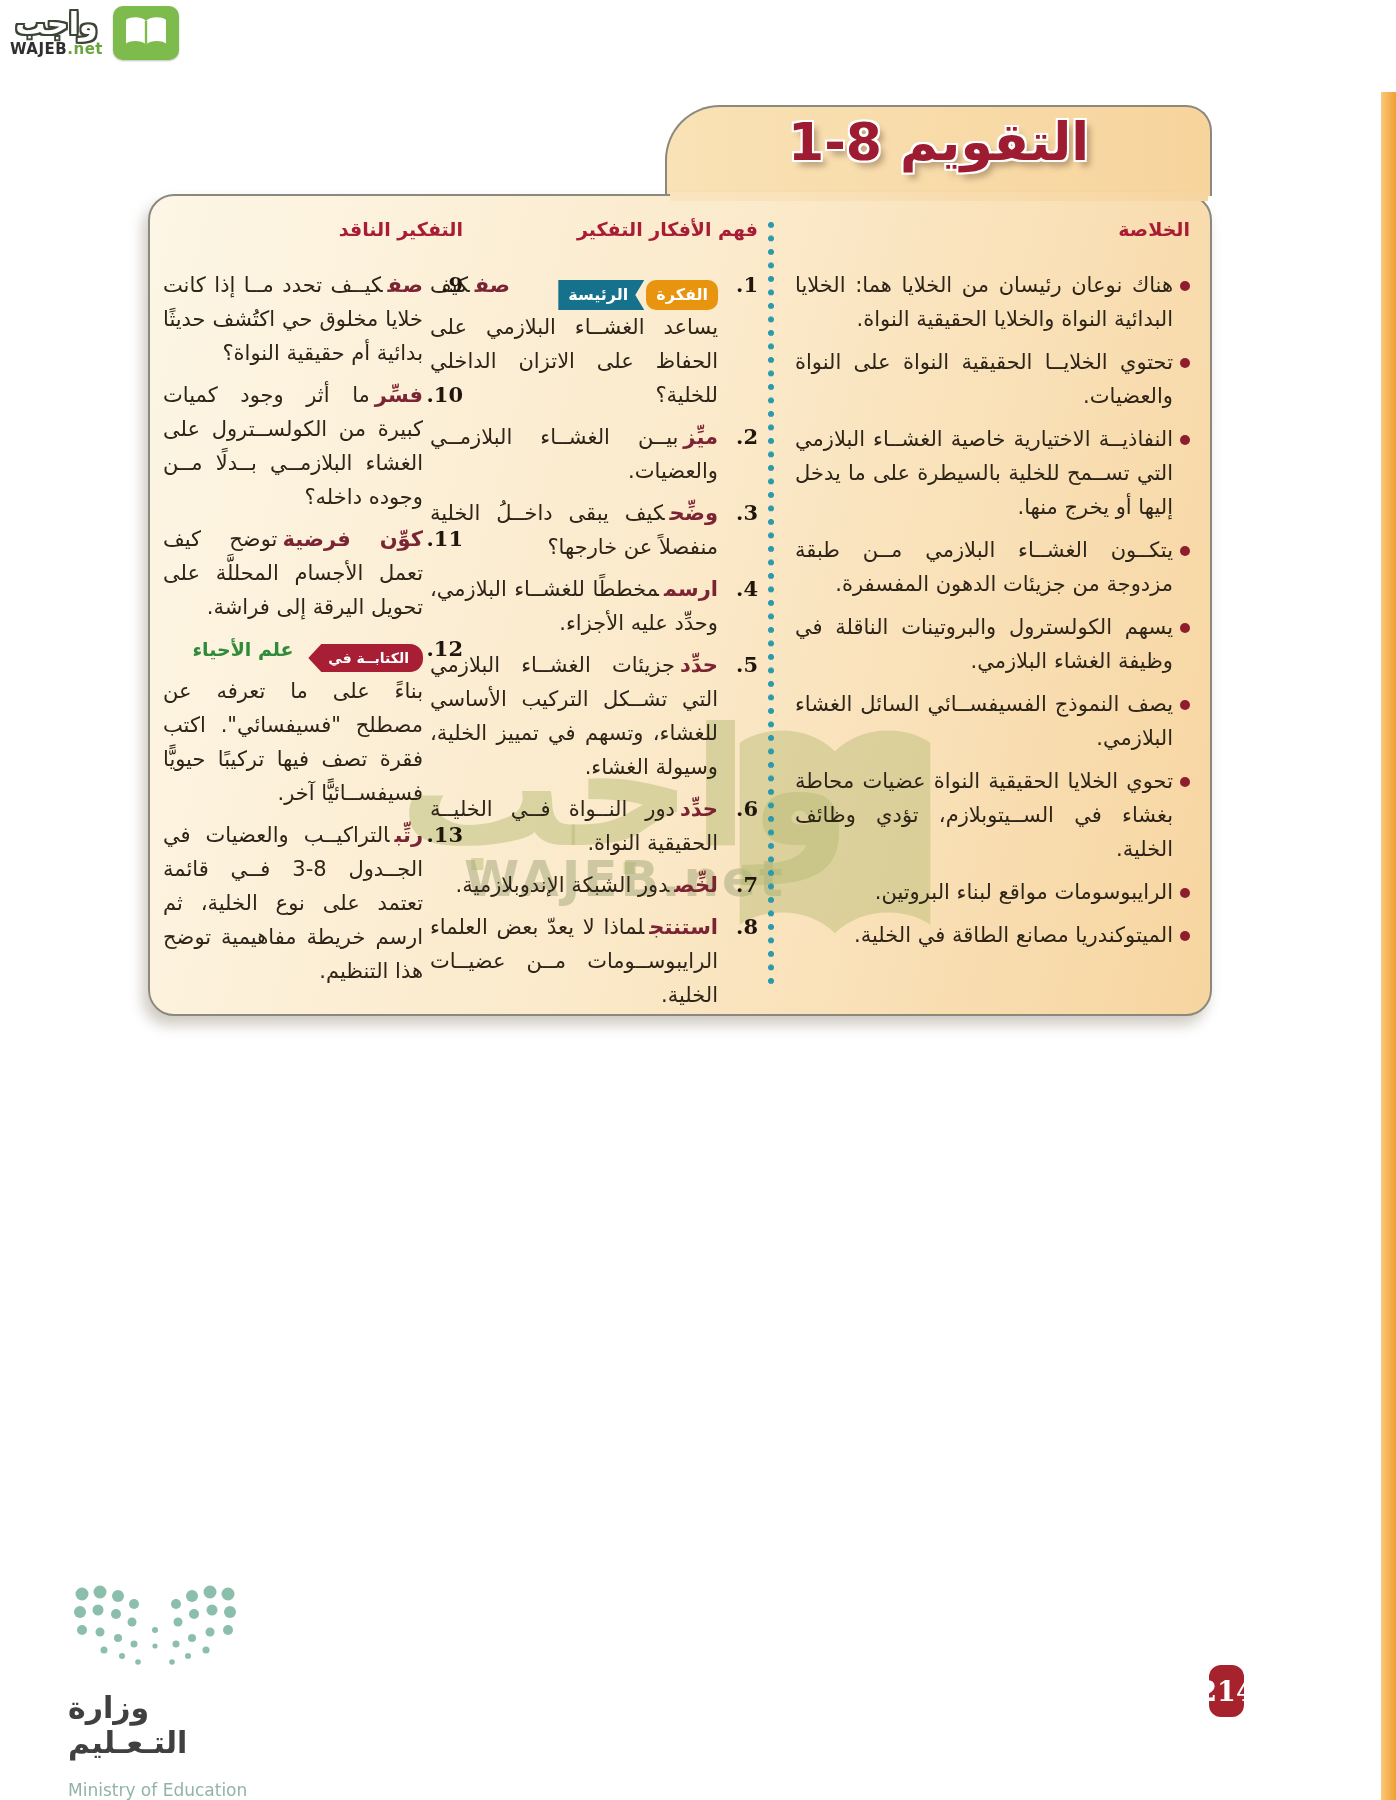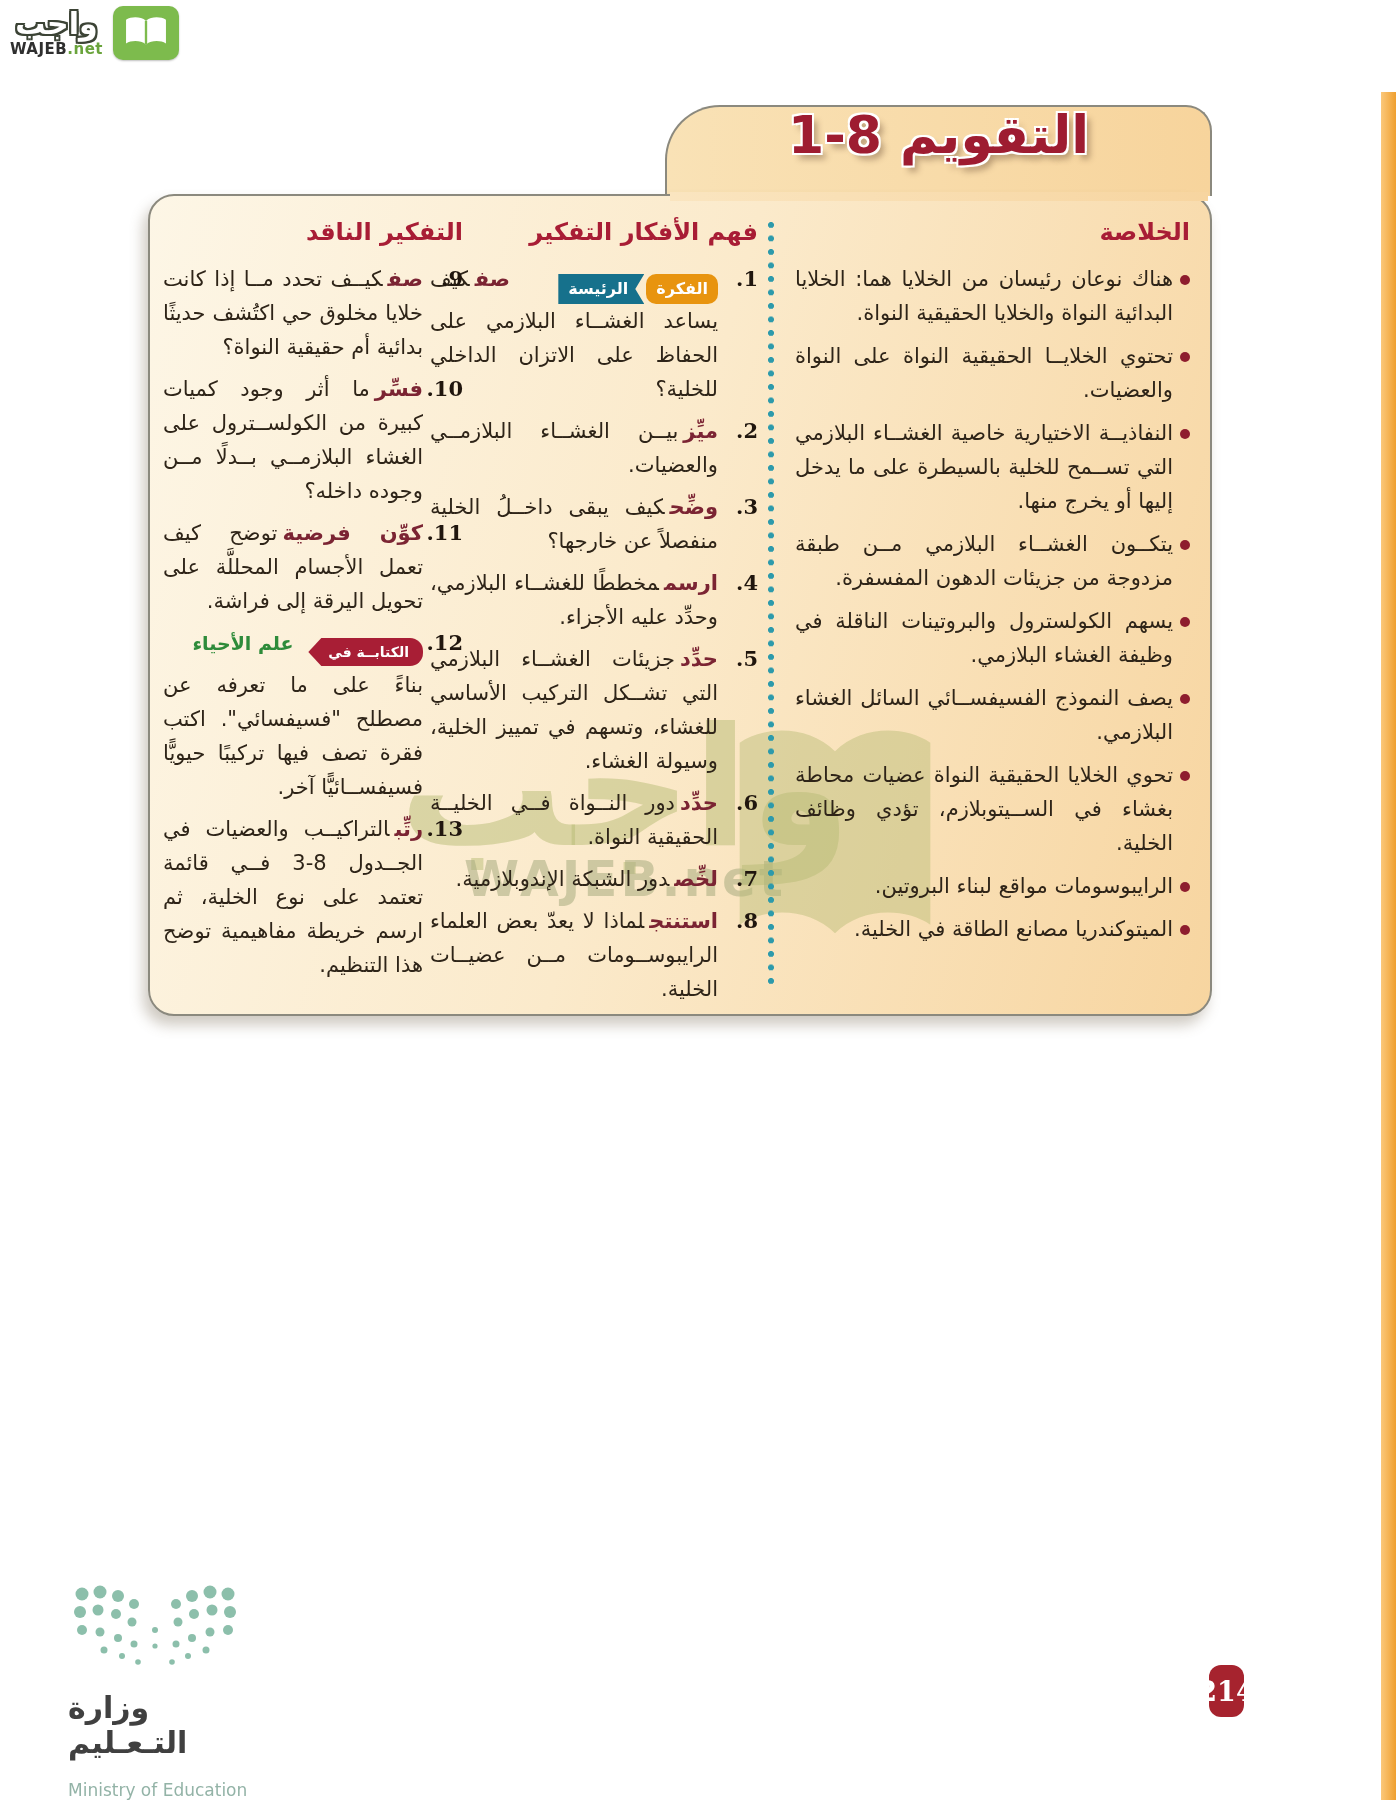--- a/index.html
+++ b/index.html
@@ -26,31 +26,31 @@
   .card-tab{position:absolute;left:665px;top:105px;width:547px;height:91px;
     border:2px solid #8b897e;border-bottom:none;border-radius:55px 26px 0 0;
     background:linear-gradient(to right,#f9e2b6,#f7d49c);z-index:1;box-sizing:border-box;}
   .card-main{position:absolute;left:148px;top:194px;width:1064px;height:822px;
     border:2px solid #8b897e;border-radius:26px;
     background:linear-gradient(105deg,#fdf6e6 0%,#fbeacb 48%,#f7d5a0 100%);
     box-shadow:-5px 9px 14px rgba(110,95,70,.33);z-index:1;box-sizing:border-box;}
   .tab-patch{position:absolute;left:670px;top:192px;width:538px;height:9px;
     background:linear-gradient(to right,#fae5c0,#f7d5a0);z-index:2;}
 
-  .assess-title{position:absolute;left:665px;top:105px;width:547px;text-align:center;
+  .assess-title{position:absolute;left:665px;top:112px;width:547px;text-align:center;
     direction:rtl;font-size:52px;font-weight:bold;color:#9e1c31;z-index:3;
     text-shadow:-2px -2px 0 #fff,2px -2px 0 #fff,-2px 2px 0 #fff,2px 2px 0 #fff,
                  5px 6px 6px rgba(90,60,40,.4);}
 
   
   .col{position:absolute;direction:rtl;z-index:3;color:#2e2418;}
   .col-summary{right:20px;top:22px;width:395px;}
   .col-main{right:452px;top:22px;width:328px;}
   .col-critical{right:747px;top:22px;width:300px;}
-  .col h2{margin:0 0 16px 0;font-size:24px;font-weight:bold;color:#a81d35;}
+  .col h2{margin:0 0 28px 0;font-size:19px;font-weight:bold;color:#a81d35;}
 
   .divider-dots{position:absolute;right:436px;top:26px;width:6px;height:762px;z-index:3;
     background-image:radial-gradient(circle at 3px 3px,#2d9aab 2.7px,transparent 3.3px);
     background-size:6px 13.5px;background-repeat:repeat-y;}
 
   
   .s-bullet{display:flex;gap:7px;margin-bottom:9px;}
   .s-dot{flex:none;width:10px;height:10px;border-radius:50%;background:#8e1d2e;margin-top:13px;}
   .s-text{font-size:21px;line-height:34px;text-align:justify;}
 

